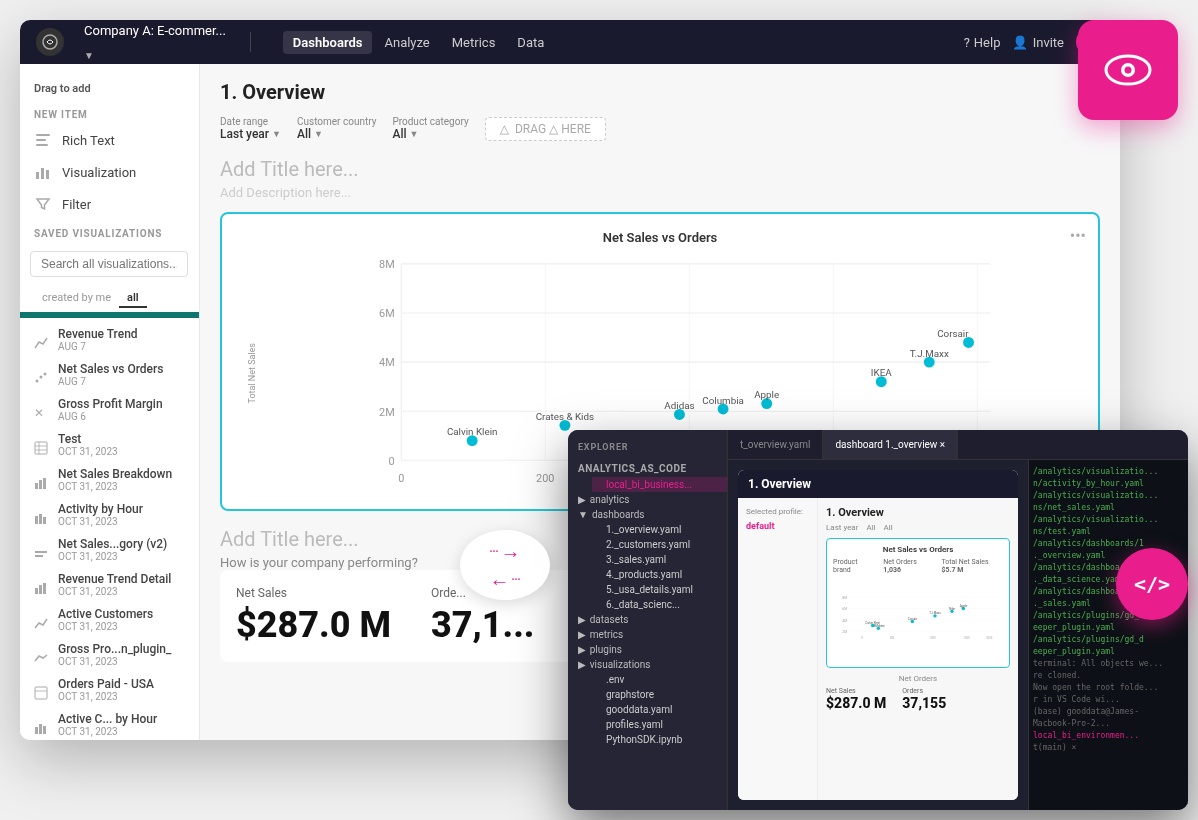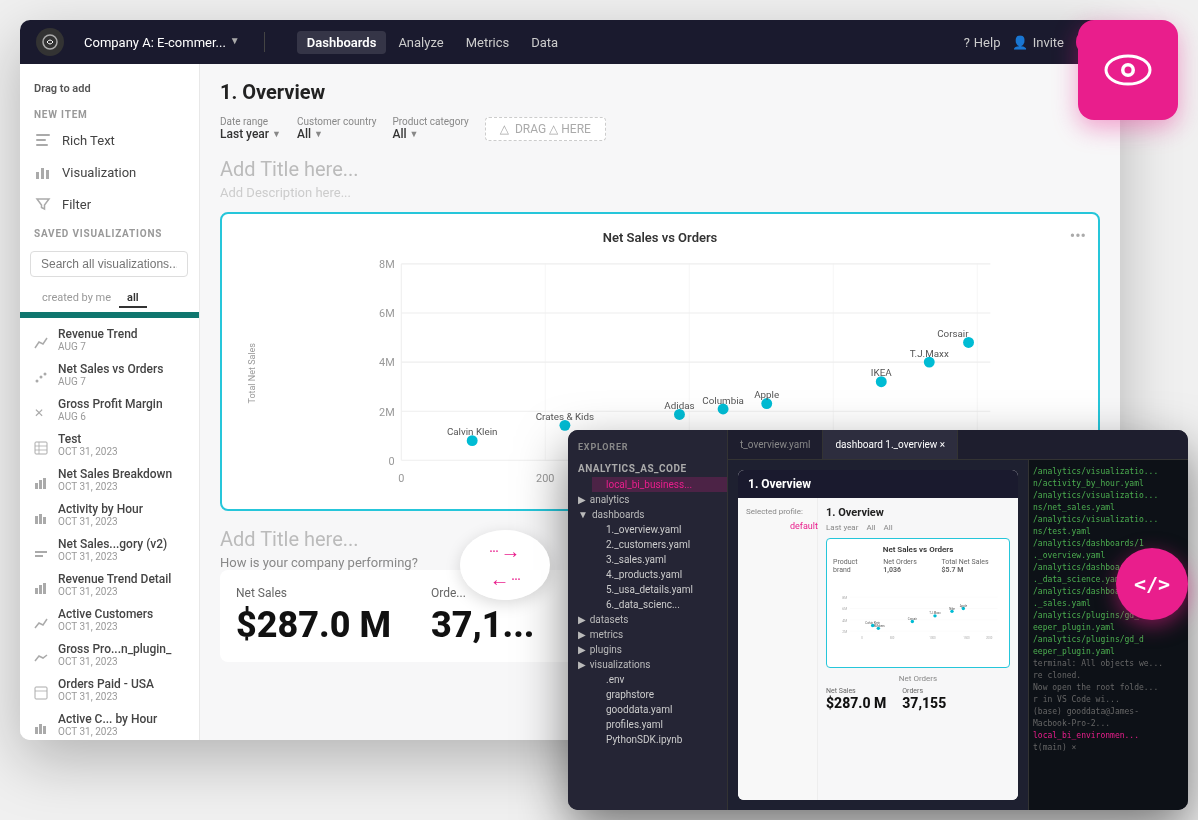--- a/index.html
+++ b/index.html
@@ -47,21 +47,22 @@
       justify-content: center;
       color: #fff;
       font-size: 12px;
       font-weight: bold;
     }
     .nav-company {
       color: #fff;
       font-size: 13px;
       display: flex;
       align-items: flex-start;
-      gap: 4px;
+      gap: 12px;
+      flex-direction: column;
     }
     .nav-company .chevron { color: #aaa; font-size: 10px; }
     .nav-divider { width: 1px; height: 20px; background: #444; margin: 0 4px; }
     .nav-links { display: flex; gap: 2px; margin-left: 8px; }
     .nav-link {
       color: #ccc;
       font-size: 13px;
       padding: 4px 10px;
       border-radius: 4px;
       cursor: pointer;
@@ -889,21 +890,21 @@
     <div class="vscode-content">
 
       <div class="vscode-editor">
         <div class="mini-dashboard">
           <div class="mini-header">
             <span class="mini-header-title">1. Overview</span>
           </div>
           <div class="mini-body">
             <div class="mini-sidebar" style="background:#f8f8f8; padding:6px 0;">
               <div style="font-size:8px; color:#888; padding:3px 8px;">Selected profile:</div>
-              <div style="font-size:9px; color:#e91e8c; padding:2px 8px; font-weight:400;margin-left:44px;">default</div>
+              <div style="font-size:9px; color:#e91e8c; padding:2px 8px; font-weight:700;">default</div>
             </div>
             <div class="mini-content">
               <div class="mini-title">1. Overview</div>
               <div class="mini-filter">
                 <span>Last year</span>
                 <span>All</span>
                 <span>All</span>
               </div>
               <div class="mini-chart-card">
                 <div class="mini-chart-title">Net Sales vs Orders</div>

